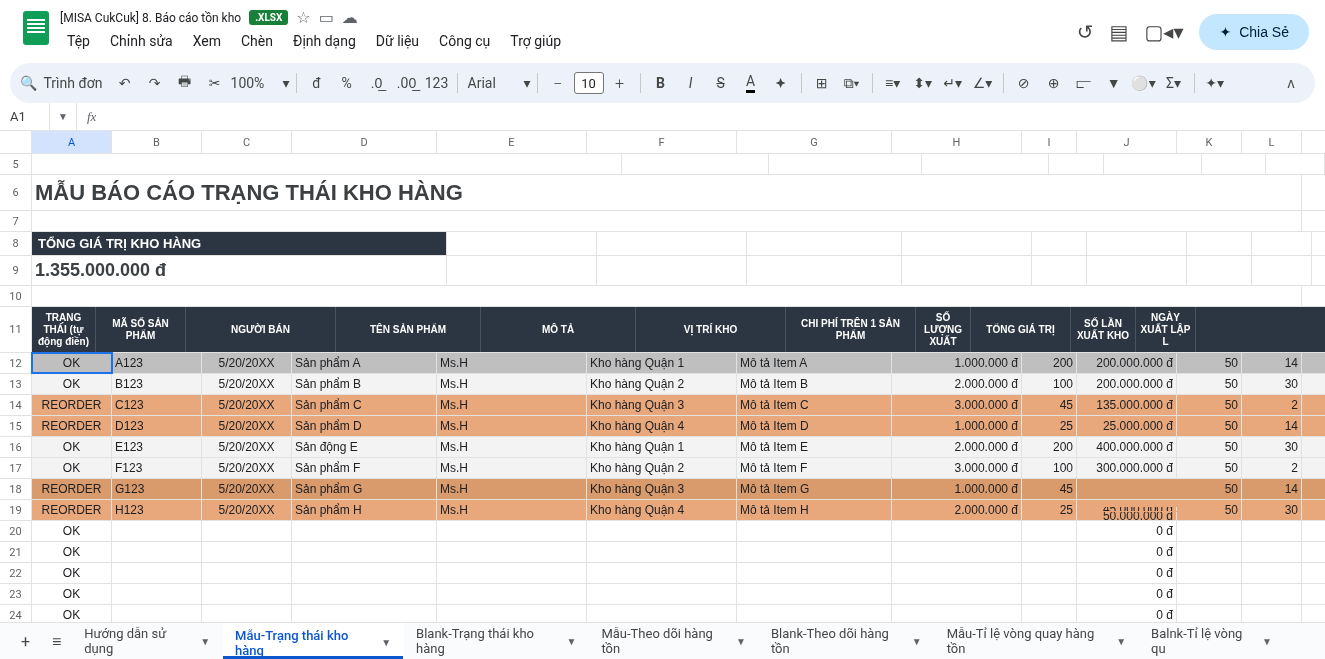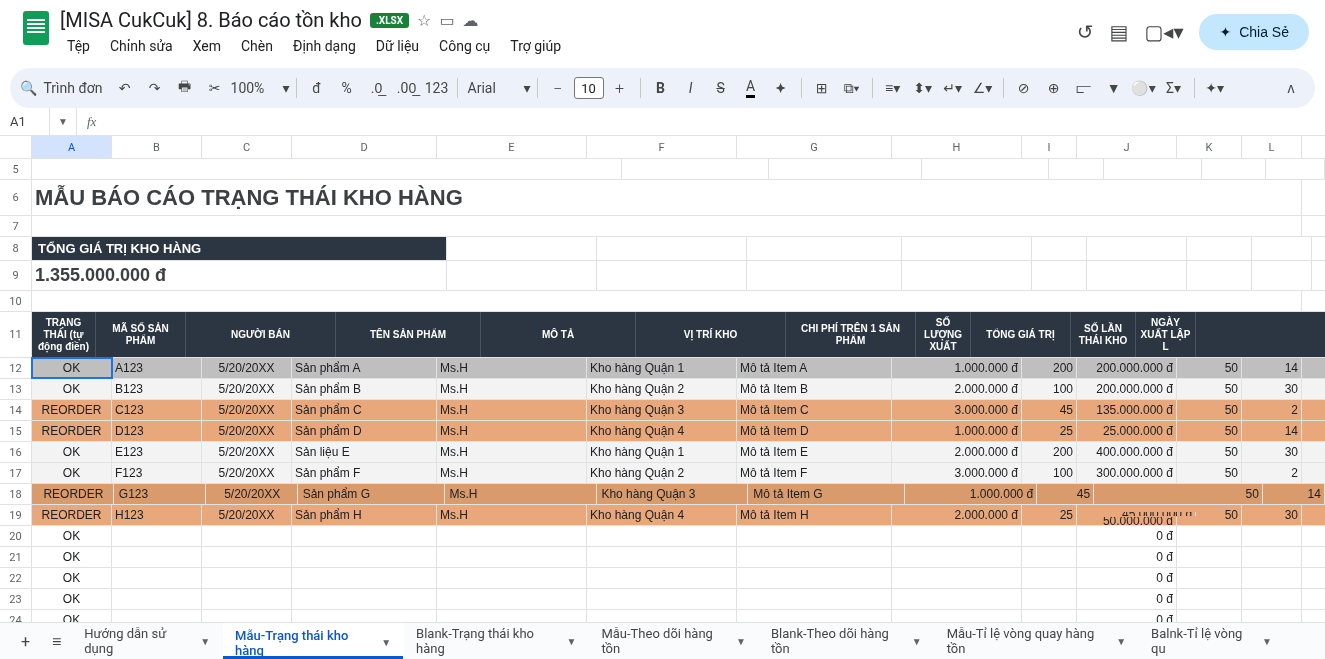--- a/index.html
+++ b/index.html
@@ -3,21 +3,21 @@
 <meta charset="utf-8">
 <style>
 * { margin: 0; padding: 0; box-sizing: border-box; }
 body { font-family: "Google Sans", Roboto, Arial, sans-serif; font-size: 13px; color: #202124; background: #fff; overflow: hidden; width: 1325px; height: 659px; }
 .header { padding: 8px 16px 0 16px; display: flex; align-items: flex-start; }
 .logo { width: 40px; height: 40px; display: flex; align-items: center; justify-content: center; }
 .logo-icon { width: 26px; height: 34px; background: #0f9d58; border-radius: 3px; position: relative; }
 .logo-icon::before { content: ''; position: absolute; top: 8px; left: 4px; right: 4px; height: 2px; background: #fff; box-shadow: 0 4px 0 #fff, 0 8px 0 #fff, 0 12px 0 #fff; }
 .title-area { flex: 1; padding-left: 4px; }
 .title-row { display: flex; align-items: center; gap: 8px; }
-.doc-title { font-size: 20px; color: #202124; font-weight: 400; }
+.doc-title { font-size: 12px; color: #202124; font-weight: 400; }
 .xlsx-badge { background: #188038; color: #fff; font-size: 10px; font-weight: 700; padding: 2px 6px; border-radius: 3px; }
 .title-icons { display: flex; gap: 8px; color: #5f6368; }
 .title-icons span { cursor: pointer; font-size: 16px; }
 .menubar { display: flex; gap: 6px; padding-top: 2px; }
 .menubar-item { font-size: 14px; color: #202124; padding: 4px 7px; border-radius: 4px; cursor: pointer; }
 .header-right { display: flex; align-items: center; gap: 16px; padding-top: 6px; }
 .hr-icon { color: #444746; font-size: 20px; cursor: pointer; }
 .share-btn { background: #c2e7ff; color: #001d35; border: none; border-radius: 40px; padding: 10px 20px; font-size: 14px; font-weight: 500; cursor: pointer; display: flex; align-items: center; gap: 8px; }
 .toolbar { margin: 10px 10px 0 10px; background: #edf2fa; border-radius: 24px; padding: 4px 10px; display: flex; align-items: center; gap: 2px; height: 40px; }
 .tb-btn { min-width: 28px; height: 28px; display: flex; align-items: center; justify-content: center; color: #444746; cursor: pointer; border-radius: 4px; font-size: 14px; }
@@ -44,21 +44,21 @@
 .banner-row .cell:first-of-type { background: linear-gradient(90deg, #1a3a8f 0%, #2563eb 50%, #1e3a8a 100%); }
 .title-cell { font-size: 22px; font-weight: 700; color: #3c4043; }
 .total-header { background: #2c3642; color: #fff; font-weight: 700; font-size: 13px; }
 .total-value { font-size: 18px; font-weight: 700; color: #3c4043; }
 .th-row { background: #2c3642; color: #fff; }
 .th-row .cell { font-size: 10px; font-weight: 700; text-align: center; justify-content: center; white-space: normal; line-height: 1.2; border-right: 1px solid #4a5361; }
 .data-row .cell { font-size: 12px; }
 .data-row.sel { background: #bfbfbf; }
 .data-row.ok { background: #f3f3f3; }
 .data-row.reorder { background: #e8a87c; }
-.data-row.reorder-sel { background: #d99a6c; justify-content: space-between; }
+.data-row.reorder-sel { background: #d99a6c; }
 .c-status { justify-content: center; }
 .c-num { justify-content: flex-end; }
 .empty-row .cell { background: #fff; }
 .selected-cell { outline: 2px solid #1a73e8; outline-offset: -1px; }
 .sheet-tabs { position: absolute; bottom: 0; left: 0; right: 0; height: 37px; background: #f9fbfd; border-top: 1px solid #e1e3e1; display: flex; align-items: center; padding: 0 40px 0 10px; }
 .tab-btn { width: 32px; height: 32px; display: flex; align-items: center; justify-content: center; color: #444746; cursor: pointer; font-size:16px; }
 .sheet-tab { padding: 0 12px; height: 100%; display: flex; align-items: center; font-size: 13px; color: #444746; cursor: pointer; gap: 6px; border-right: 1px solid transparent; }
 .sheet-tab.active { background: #fff; color: #0b57d0; font-weight: 500; border-top: 3px solid transparent; box-shadow: inset 0 -3px 0 #0b57d0; border-radius: 0; position:relative; }
 .sheet-tab.active::after { content:''; position:absolute; top:-1px; left:0; right:0; height:1px; background:#fff; }
 .sheet-dd { font-size: 10px; color: #5f6368; }
@@ -229,21 +229,21 @@
         <div class="row-h">11</div>
         <div class="cell " style="width: 64px;">TRẠNG THÁI (tự động điền)</div>
         <div class="cell " style="width: 90px;">MÃ SỐ SẢN PHẨM</div>
         <div class="cell " style="width: 150px;">NGƯỜI BÁN</div>
         <div class="cell " style="width: 145px;">TÊN SẢN PHẨM</div>
         <div class="cell " style="width: 155px;">MÔ TẢ</div>
         <div class="cell " style="width: 150px;">VỊ TRÍ KHO</div>
         <div class="cell " style="width: 130px;">CHI PHÍ TRÊN 1 SẢN PHẨM</div>
         <div class="cell " style="width: 55px;">SỐ LƯỢNG XUẤT</div>
         <div class="cell " style="width: 100px;">TỔNG GIÁ TRỊ</div>
-        <div class="cell " style="width: 65px;">SỐ LẦN THÁI KHO</div>
+        <div class="cell " style="width: 65px;">SỐ LẦN XUẤT KHO</div>
         <div class="cell " style="width: 60px;">NGÀY XUẤT LẬP L</div>
       </div>
       <div class="row data-row sel" style="height: 18px;">
         <div class="row-h">12</div>
         <div class="cell c-status selected-cell" style="width: 80px;">OK</div>
         <div class="cell " style="width: 90px;">A123</div>
         <div class="cell c-status" style="width: 90px;">5/20/20XX</div>
         <div class="cell " style="width: 145px;">Sản phẩm A</div>
         <div class="cell " style="width: 150px;">Ms.H</div>
         <div class="cell " style="width: 150px;">Kho hàng Quận 1</div>
@@ -297,21 +297,21 @@
         <div class="cell c-num" style="width: 55px;">25</div>
         <div class="cell c-num" style="width: 100px;">25.000.000 đ</div>
         <div class="cell c-num" style="width: 65px;">50</div>
         <div class="cell c-num" style="width: 60px;">14</div>
       </div>
       <div class="row data-row ok" style="height: 18px;">
         <div class="row-h">16</div>
         <div class="cell c-status" style="width: 80px;">OK</div>
         <div class="cell " style="width: 90px;">E123</div>
         <div class="cell c-status" style="width: 90px;">5/20/20XX</div>
-        <div class="cell " style="width: 145px;">Sản liệu E</div>
+        <div class="cell " style="width: 145px;">Sản động E</div>
         <div class="cell " style="width: 150px;">Ms.H</div>
         <div class="cell " style="width: 150px;">Kho hàng Quận 1</div>
         <div class="cell " style="width: 155px;">Mô tả Item E</div>
         <div class="cell c-num" style="width: 130px;">2.000.000 đ</div>
         <div class="cell c-num" style="width: 55px;">200</div>
         <div class="cell c-num" style="width: 100px;">400.000.000 đ</div>
         <div class="cell c-num" style="width: 65px;">50</div>
         <div class="cell c-num" style="width: 60px;">30</div>
       </div>
       <div class="row data-row ok" style="height: 18px;">

